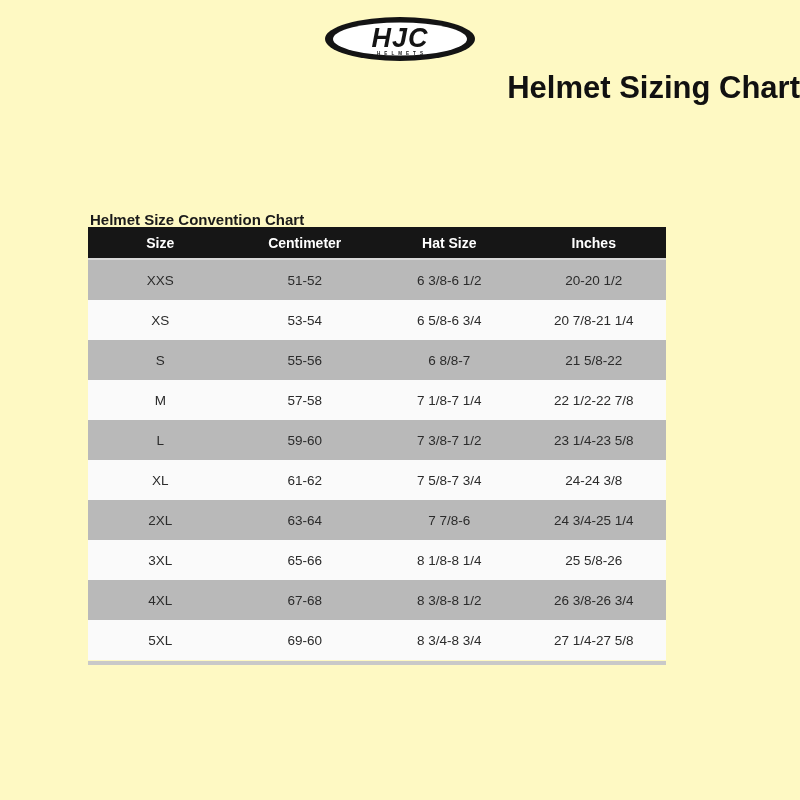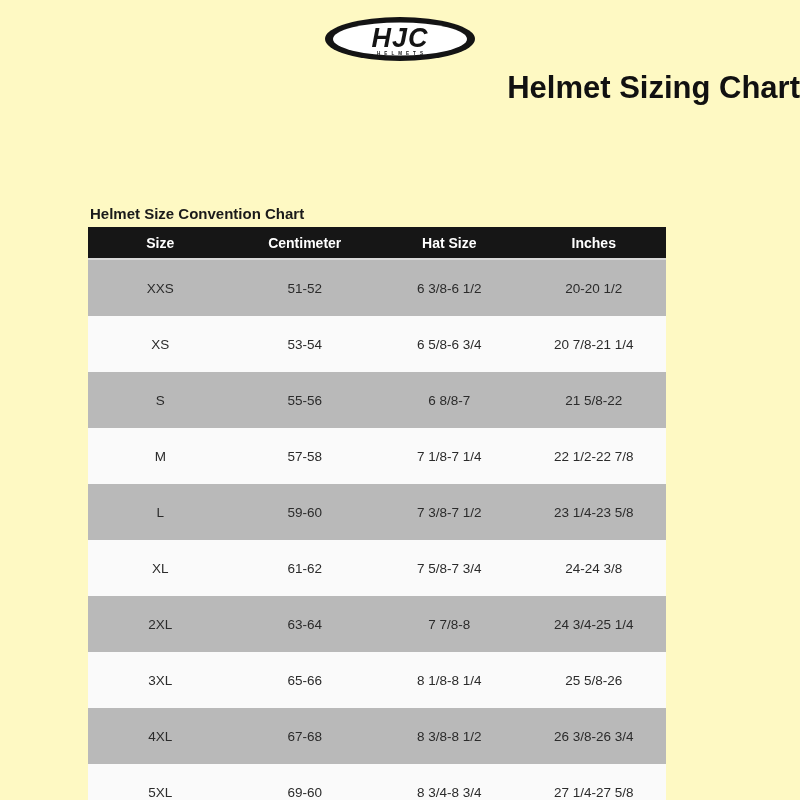--- a/index.html
+++ b/index.html
@@ -32,21 +32,21 @@
     width: 800px;
     text-align: right;
     font-size: 31px;
     font-weight: bold;
     color: #111111;
     letter-spacing: 0px;
     margin: 0;
   }
   .table-caption {
     position: absolute;
-    top: 205px;
+    top: 211px;
     left: 90px;
     font-size: 15px;
     font-weight: bold;
     color: #1a1a1a;
   }
   .table-wrap {
     position: absolute;
     top: 227px;
     left: 88px;
     width: 578px;
@@ -63,21 +63,21 @@
     font-weight: bold;
     height: 23px;
     padding: 4px;
     text-align: center;
     border-bottom: 2px solid #d8d8d8;
   }
   table.sizing td {
     font-size: 13.5px;
     color: #2b2b2b;
     height: 24px;
-    padding: 16px;
+    padding: 8px;
     text-align: center;
   }
   table.sizing tbody tr:nth-child(odd) {
     background: var(--stripe, #b9b9b9);
   }
   table.sizing tbody tr:nth-child(even) {
     background: #fafafa;
   }
   .bottom-bar {
     width: 578px;
@@ -148,21 +148,21 @@
           </tr>
           <tr>
             <td>XL</td>
             <td>61-62</td>
             <td>7 5/8-7 3/4</td>
             <td>24-24 3/8</td>
           </tr>
           <tr>
             <td>2XL</td>
             <td>63-64</td>
-            <td>7 7/8-8</td>
+            <td>7 7/8-6</td>
             <td>24 3/4-25 1/4</td>
           </tr>
           <tr>
             <td>3XL</td>
             <td>65-66</td>
             <td>8 1/8-8 1/4</td>
             <td>25 5/8-26</td>
           </tr>
           <tr>
             <td>4XL</td>

